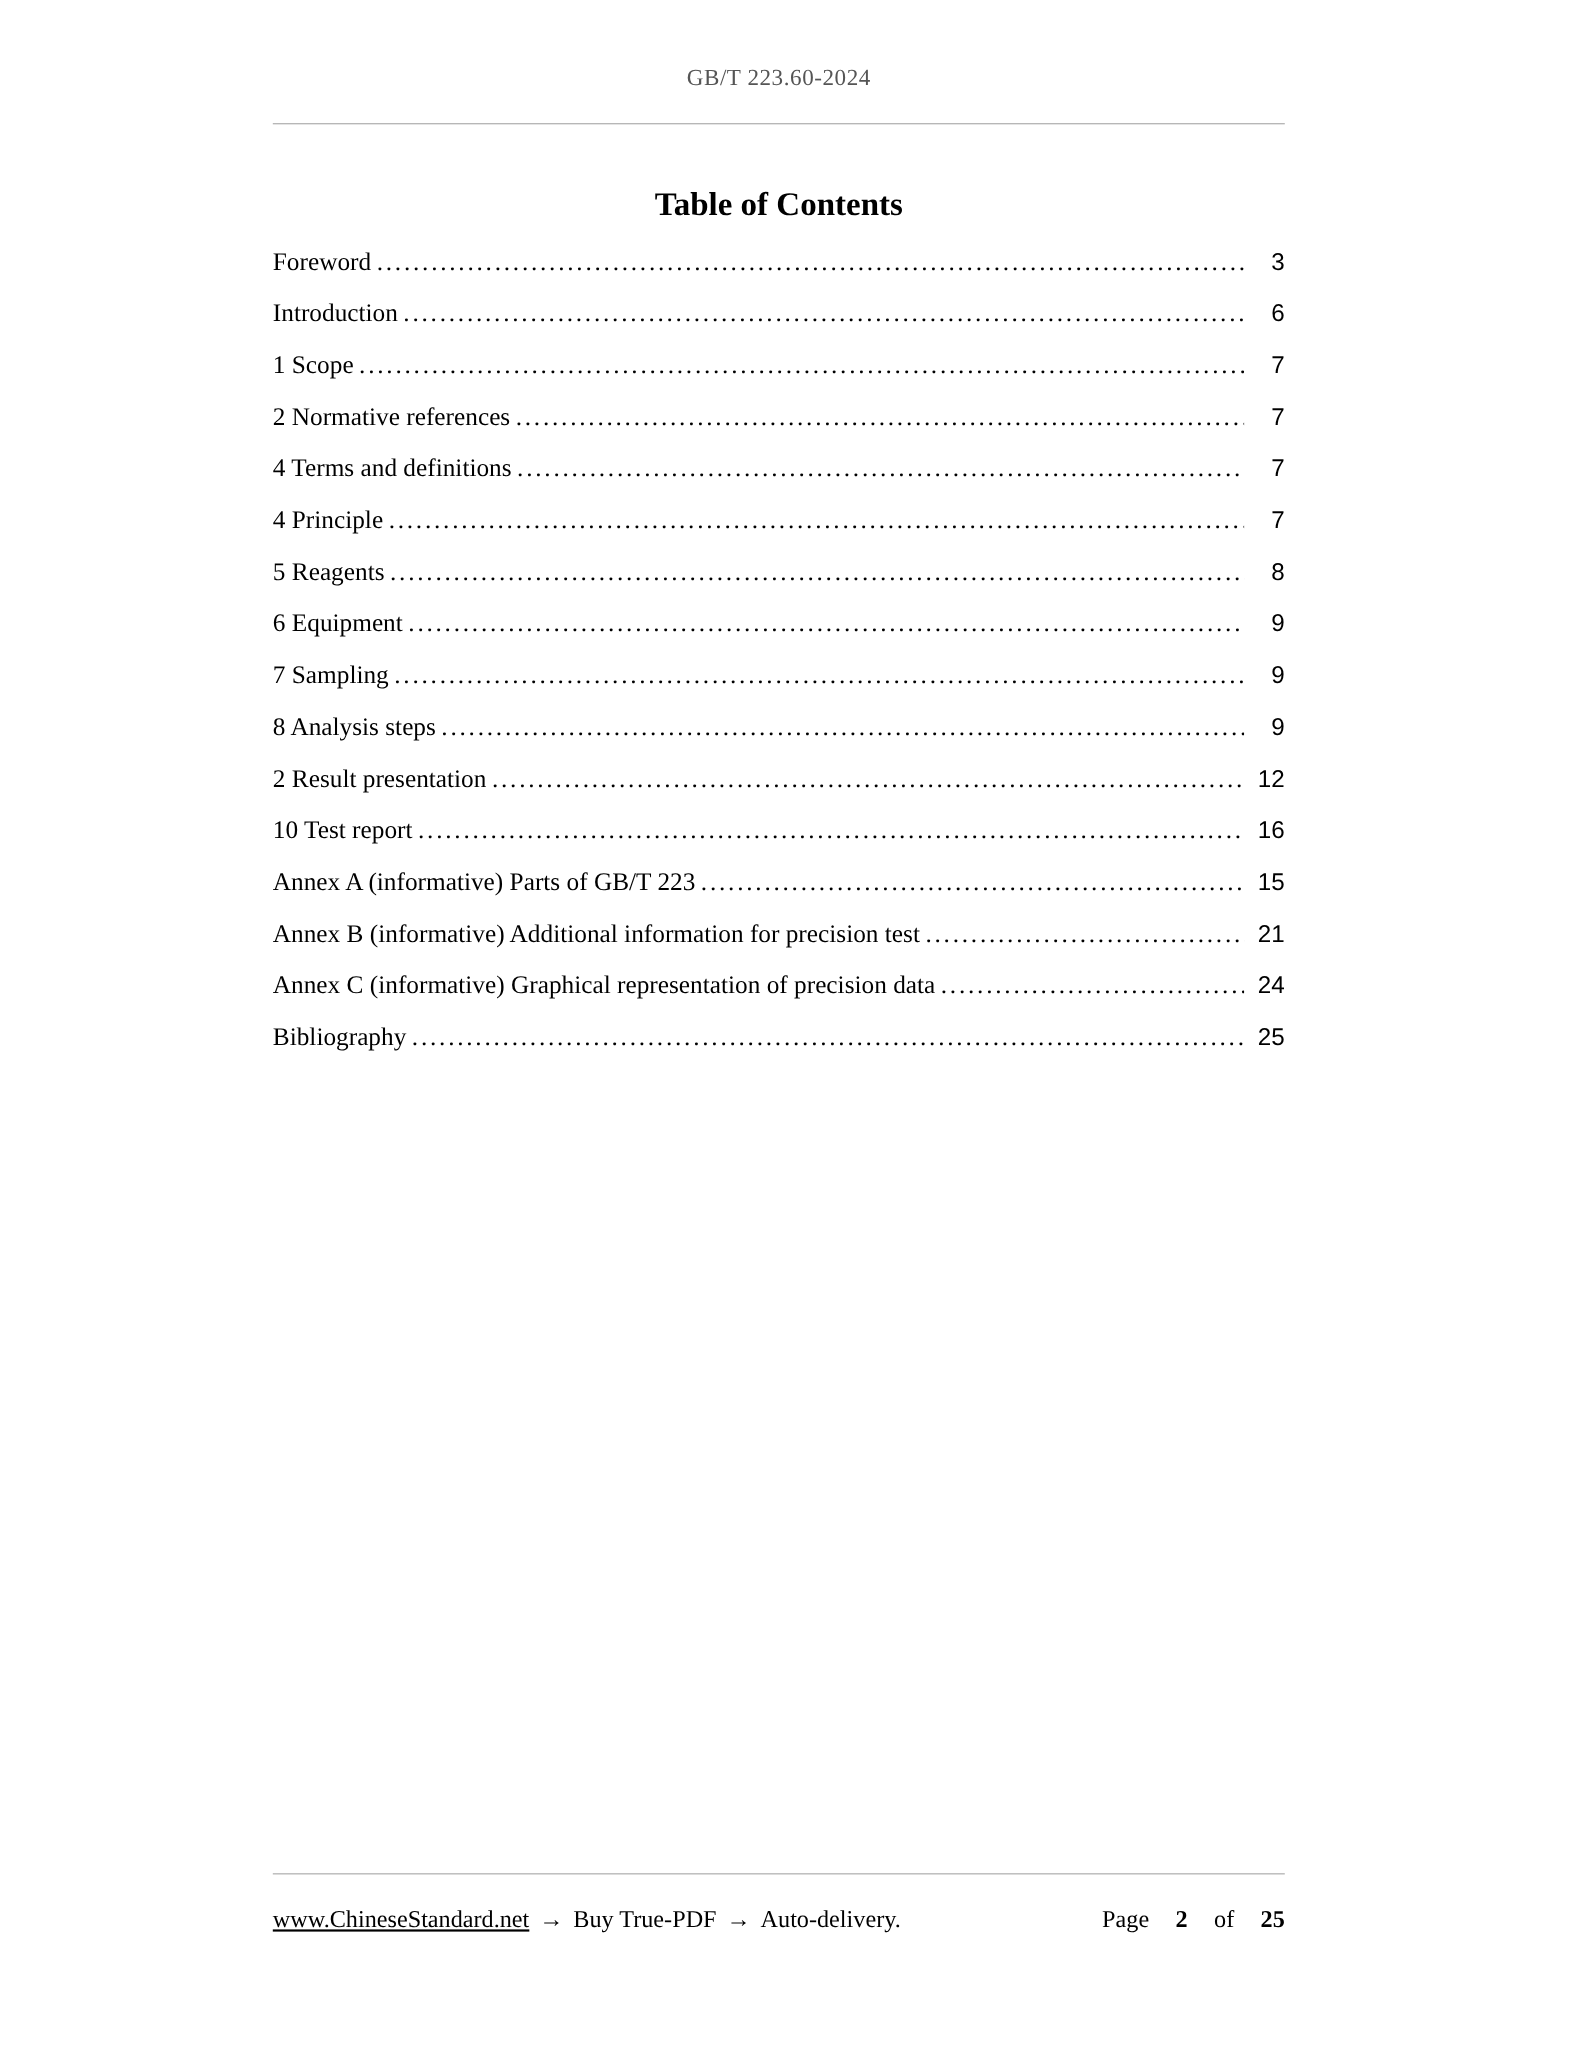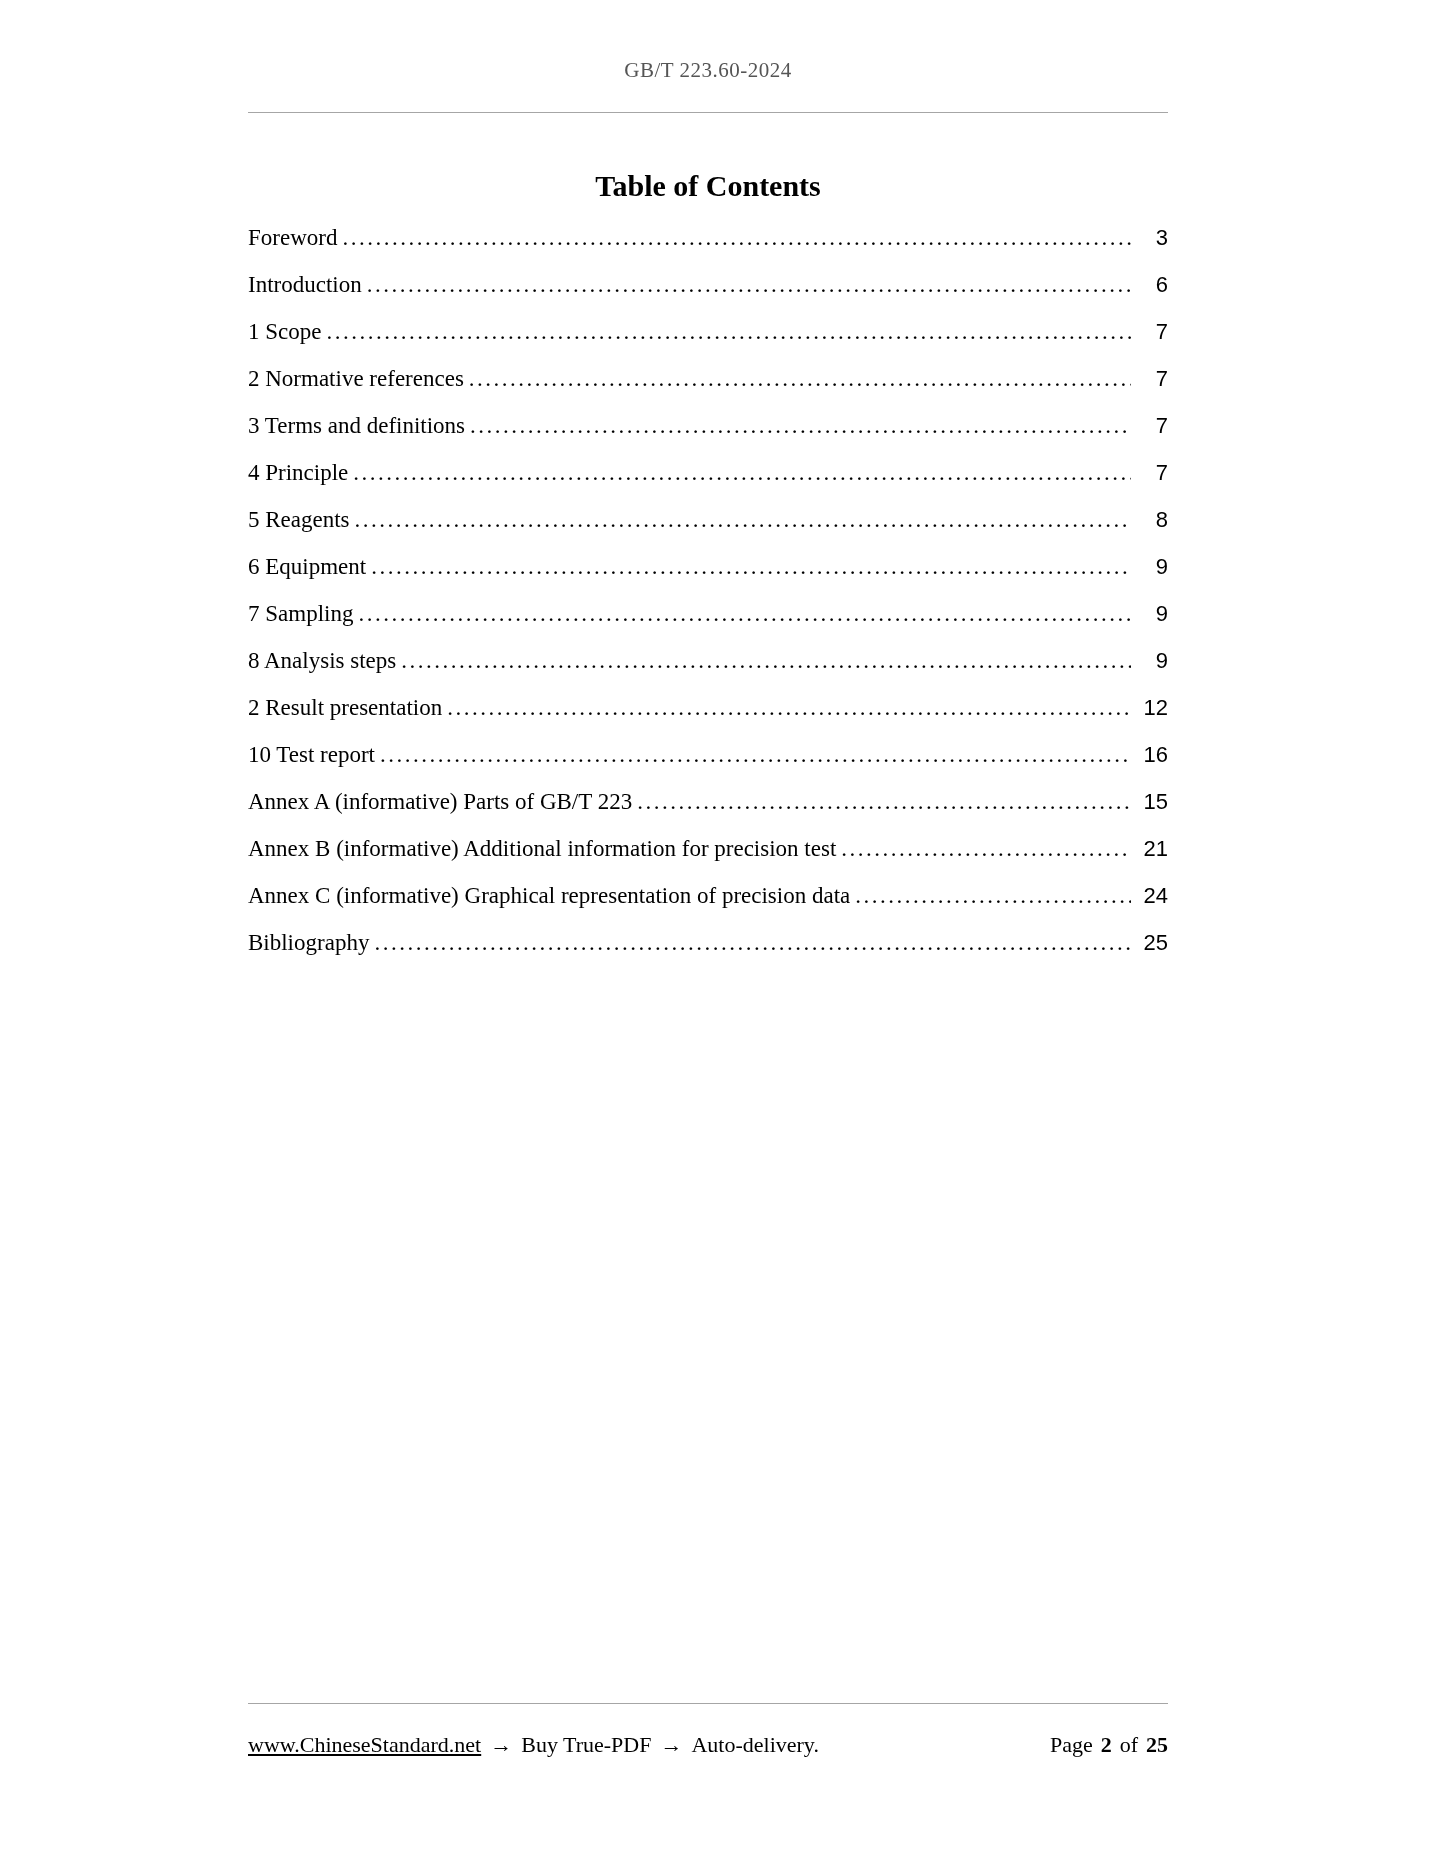--- a/index.html
+++ b/index.html
@@ -95,21 +95,21 @@
     gap: 9px;
     align-items: baseline;
   }
   .site-link {
     text-decoration: underline;
     color: #000000;
     cursor: pointer;
   }
   .footer-right {
     display: inline-flex;
-    gap: 8px;
+    gap: 24px;
     align-items: baseline;
   }
   .bold-num {
     font-weight: bold;
   }
 </style>
 </head>
 <body>
 
 <div class="page">
@@ -139,21 +139,21 @@
       <span class="toc-page">7</span>
     </div>
 
     <div class="toc-row">
       <span class="toc-label">2 Normative references</span>
       <span class="toc-leader">........................................................................................................................................................................................................</span>
       <span class="toc-page">7</span>
     </div>
 
     <div class="toc-row">
-      <span class="toc-label">3 Terms and definitions</span>
+      <span class="toc-label">4 Terms and definitions</span>
       <span class="toc-leader">........................................................................................................................................................................................................</span>
       <span class="toc-page">7</span>
     </div>
 
     <div class="toc-row">
       <span class="toc-label">4 Principle</span>
       <span class="toc-leader">........................................................................................................................................................................................................</span>
       <span class="toc-page">7</span>
     </div>
 

